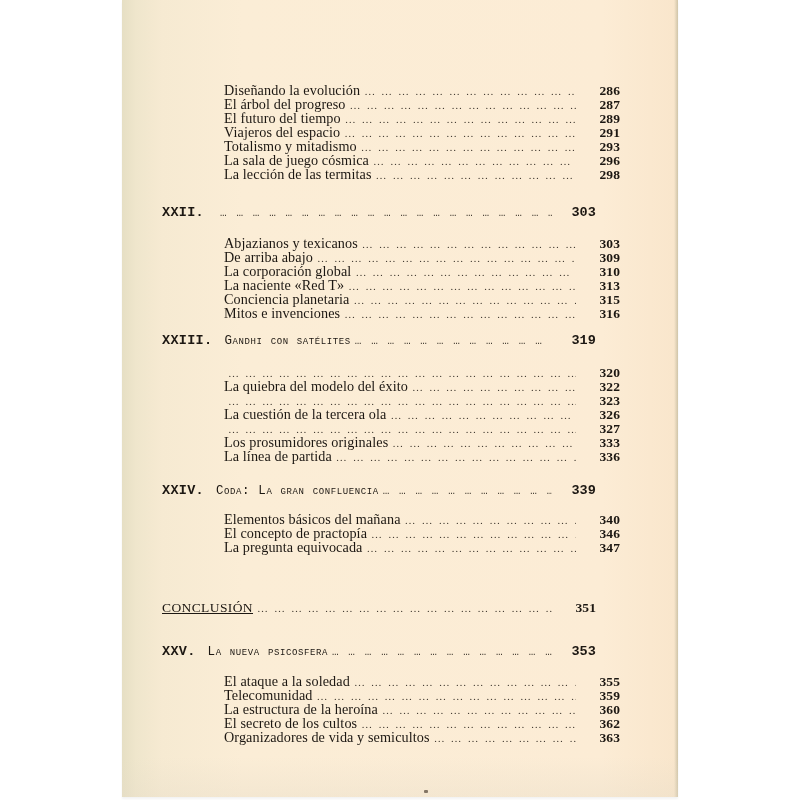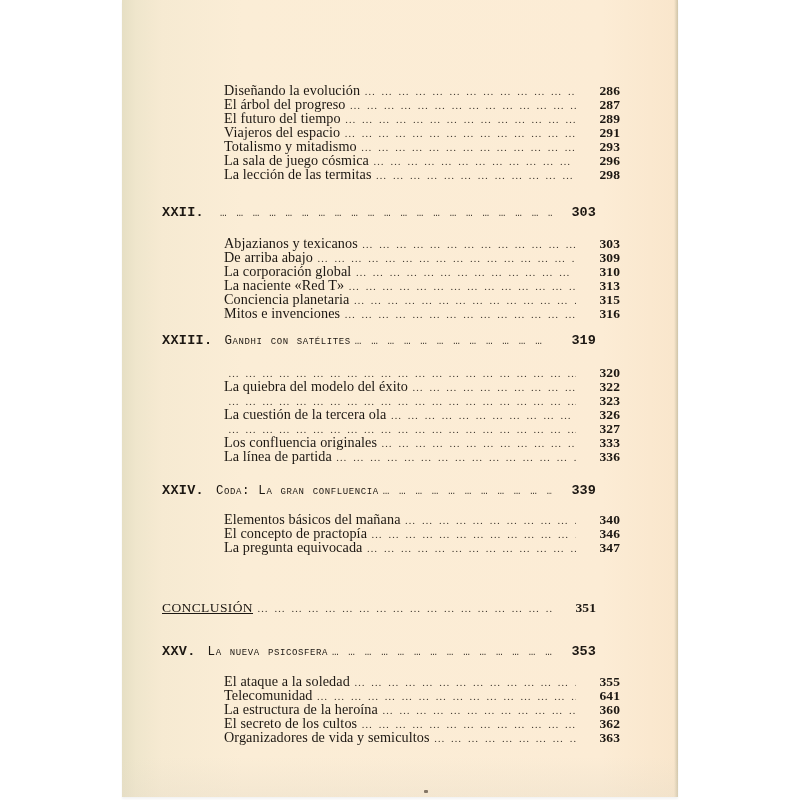--- a/index.html
+++ b/index.html
@@ -136,21 +136,21 @@
     <div class="row sub" style="top:407px">
       <span class="title">La cuestión de la tercera ola</span>
       <span class="leader">… … … … … … … … … … … … … … … … … … … … … … … … … … … … … …</span>
       <span class="page-num">326</span>
     </div>
     <div class="row sub" style="top:421px">
       <span class="leader">… … … … … … … … … … … … … … … … … … … … … … … … … … … … … …</span>
       <span class="page-num">327</span>
     </div>
     <div class="row sub" style="top:435px">
-      <span class="title">Los confluencia originales</span>
+      <span class="title">Los prosumidores originales</span>
       <span class="leader">… … … … … … … … … … … … … … … … … … … … … … … … … … … … … …</span>
       <span class="page-num">333</span>
     </div>
     <div class="row sub" style="top:449px">
       <span class="title">La línea de partida</span>
       <span class="leader">… … … … … … … … … … … … … … … … … … … … … … … … … … … … … …</span>
       <span class="page-num">336</span>
     </div>
 
     <div class="row chap" style="top:483px">
@@ -188,21 +188,21 @@
       <span class="page-num">353</span>
     </div>
     <div class="row sub" style="top:674px">
       <span class="title">El ataque a la soledad</span>
       <span class="leader">… … … … … … … … … … … … … … … … … … … … … … … … … … … … … …</span>
       <span class="page-num">355</span>
     </div>
     <div class="row sub" style="top:688px">
       <span class="title">Telecomunidad</span>
       <span class="leader">… … … … … … … … … … … … … … … … … … … … … … … … … … … … … …</span>
-      <span class="page-num">641</span>
+      <span class="page-num">359</span>
     </div>
     <div class="row sub" style="top:702px">
       <span class="title">La estructura de la heroína</span>
       <span class="leader">… … … … … … … … … … … … … … … … … … … … … … … … … … … … … …</span>
       <span class="page-num">360</span>
     </div>
     <div class="row sub" style="top:716px">
       <span class="title">El secreto de los cultos</span>
       <span class="leader">… … … … … … … … … … … … … … … … … … … … … … … … … … … … … …</span>
       <span class="page-num">362</span>

